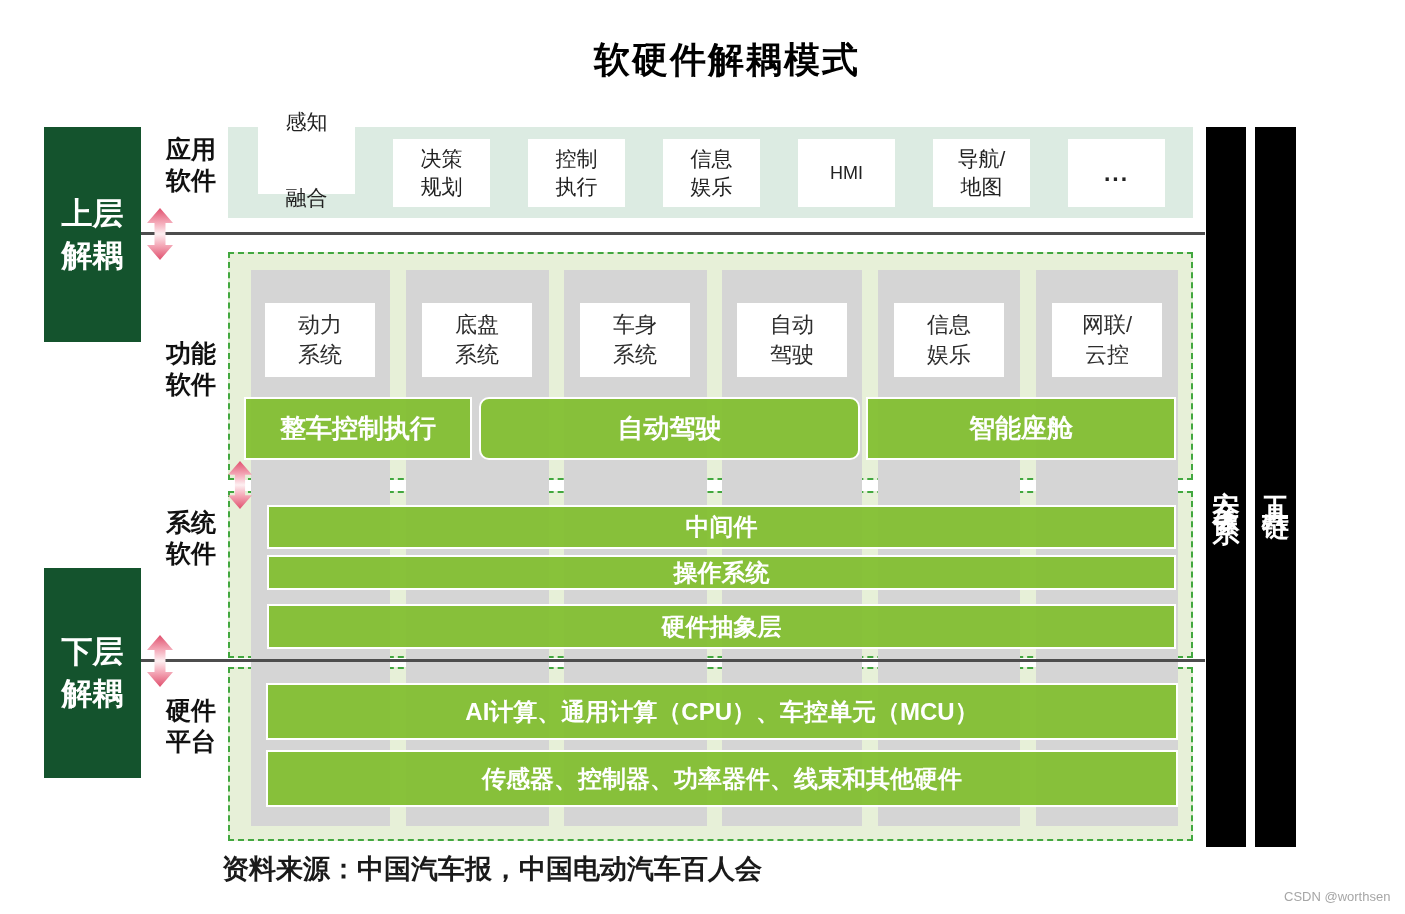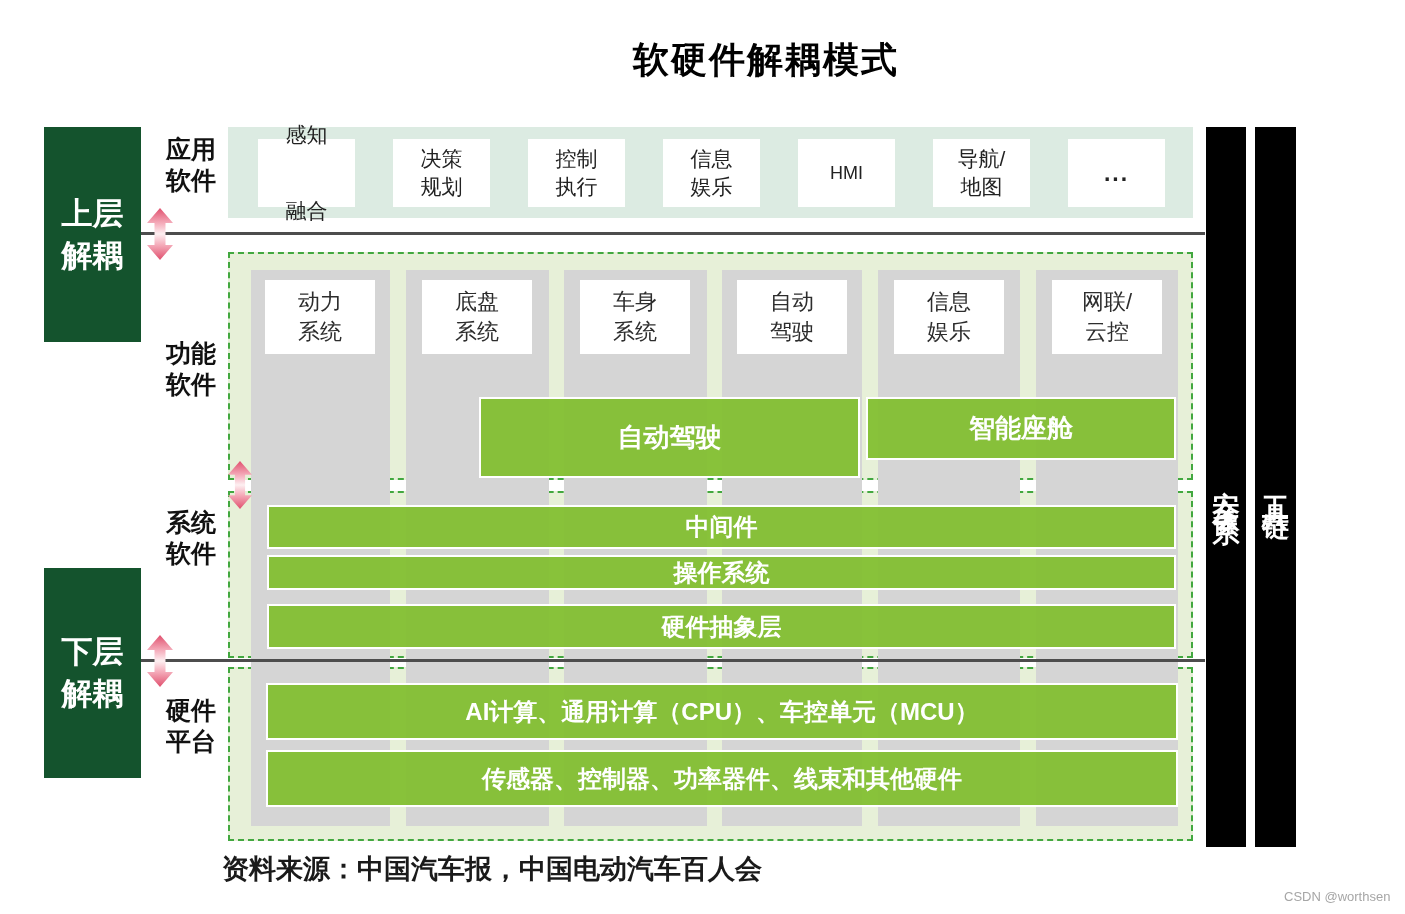--- a/index.html
+++ b/index.html
@@ -12,38 +12,38 @@
   .side-bar{background:#000;color:#fff;display:flex;align-items:center;justify-content:center;
     font-weight:700;font-size:27px;}
   .side-bar .vtxt{writing-mode:vertical-rl;letter-spacing:9px;}
   .layer-label{width:92px;text-align:center;font-weight:700;font-size:25px;line-height:31px;color:#111;}
   .band{background:#dcebe2;}
   .band-box{background:#fff;display:flex;flex-direction:column;align-items:center;justify-content:center;
     font-size:21px;line-height:28px;color:#222;text-align:center;}
   .dashed-box{background:#e7f0d8;border:2px dashed #42a83f;box-sizing:border-box;}
   .gcol{background:#d5d5d5;}
   .wbox{background:#fff;display:flex;flex-direction:column;align-items:center;justify-content:center;
-    font-size:22px;line-height:30px;color:#2d2d2d;text-align:center;}
+    font-size:22px;line-height:30px;color:#2d2d2d;text-align:center;margin-top:23px;}
   .gbar{background:rgba(128,190,45,0.92);border:2px solid #fff;box-sizing:border-box;
     display:flex;align-items:center;justify-content:center;color:#fff;font-weight:700;}
   .gbar.big{font-size:26px;}
   .gbar.mid{font-size:24px;}
   .hline{background:#4d4d4d;height:3px;}
   .source{font-size:27px;font-weight:700;color:#1a1a1a;white-space:nowrap;}
   .watermark{font-size:13px;color:#a6a6a6;white-space:nowrap;}
 </style>
 </head>
 <body>
 
 <div class="stage">
 
-  <div class="abs title" style="left:594px;top:36px;margin-left:39px;">软硬件解耦模式</div>
+  <div class="abs title" style="left:594px;top:36px;">软硬件解耦模式</div>
 
   <div class="abs band" style="left:228px;top:127px;width:965px;height:91px;"></div>
-  <div class="abs band-box" style="left:258px;top:139px;width:97px;height:68px;gap:48px;">
+  <div class="abs band-box" style="left:258px;top:126px;width:97px;height:68px;gap:48px;">
     <div>感知</div>
       <div>融合</div>
   </div>
   <div class="abs band-box" style="left:393px;top:139px;width:97px;height:68px;">
     <div>决策</div>
       <div>规划</div>
   </div>
   <div class="abs band-box" style="left:528px;top:139px;width:97px;height:68px;">
     <div>控制</div>
       <div>执行</div>
@@ -94,21 +94,22 @@
   </div>
   <div class="abs wbox" style="left:894px;top:280px;width:110px;height:74px;">
     <div>信息</div>
       <div>娱乐</div>
   </div>
   <div class="abs wbox" style="left:1052px;top:280px;width:110px;height:74px;">
     <div>网联/</div>
       <div>云控</div>
   </div>
 
-  <div class="abs gbar big" style="left:479px;top:397px;width:381px;height:81px;">自动驾驶</div>
+  <div class="abs gbar big" style="left:244px;top:397px;width:228px;height:63px;">整车控制执行</div>
+  <div class="abs gbar big" style="left:479px;top:397px;width:381px;height:63px;border-radius:10px;">自动驾驶</div>
   <div class="abs gbar big" style="left:866px;top:397px;width:310px;height:63px;">智能座舱</div>
 
   <div class="abs gbar mid" style="left:267px;top:505px;width:909px;height:44px;">中间件</div>
   <div class="abs gbar mid" style="left:267px;top:555px;width:909px;height:35px;">操作系统</div>
   <div class="abs gbar mid" style="left:266px;top:683px;width:912px;height:57px;">AI计算、通用计算（CPU）、车控单元（MCU）</div>
 
   <div class="abs gbar mid" style="left:267px;top:604px;width:909px;height:45px;">硬件抽象层</div>
   <div class="abs gbar mid" style="left:266px;top:750px;width:912px;height:57px;">传感器、控制器、功率器件、线束和其他硬件</div>
 
   <div class="abs hline" style="left:141px;top:232px;width:1064px;"></div>

